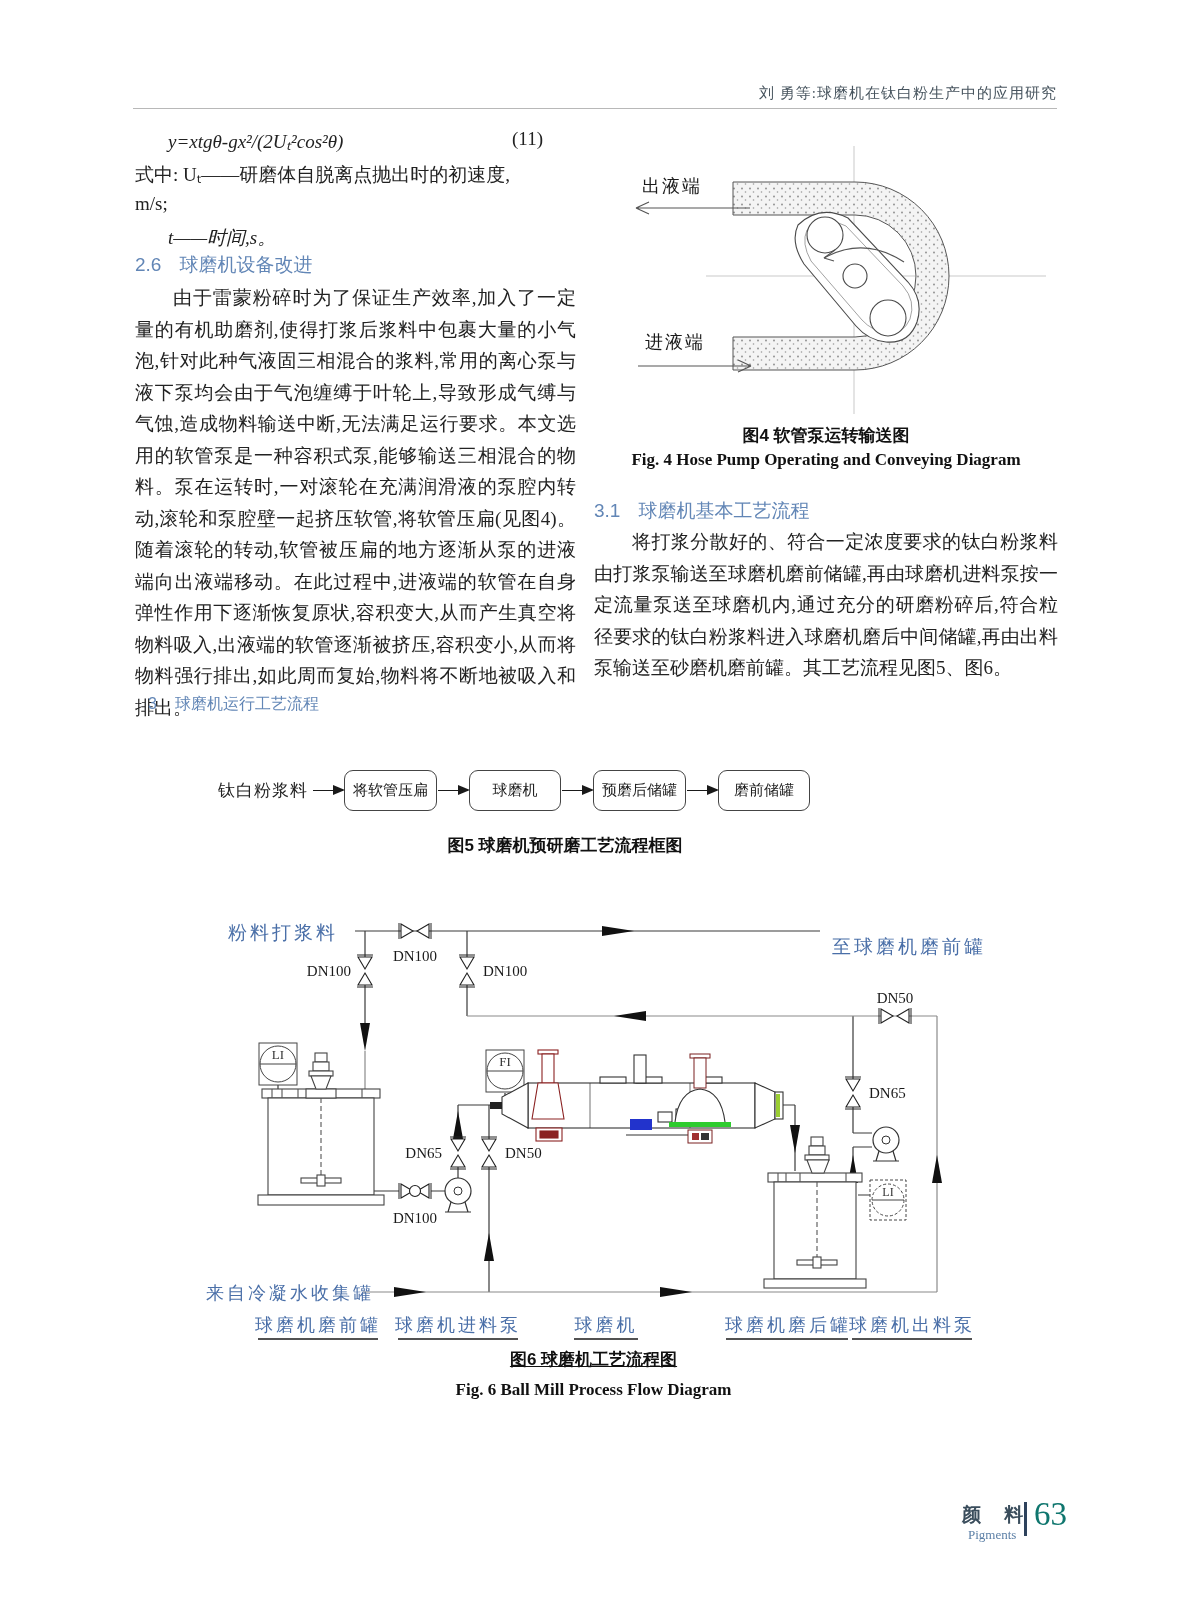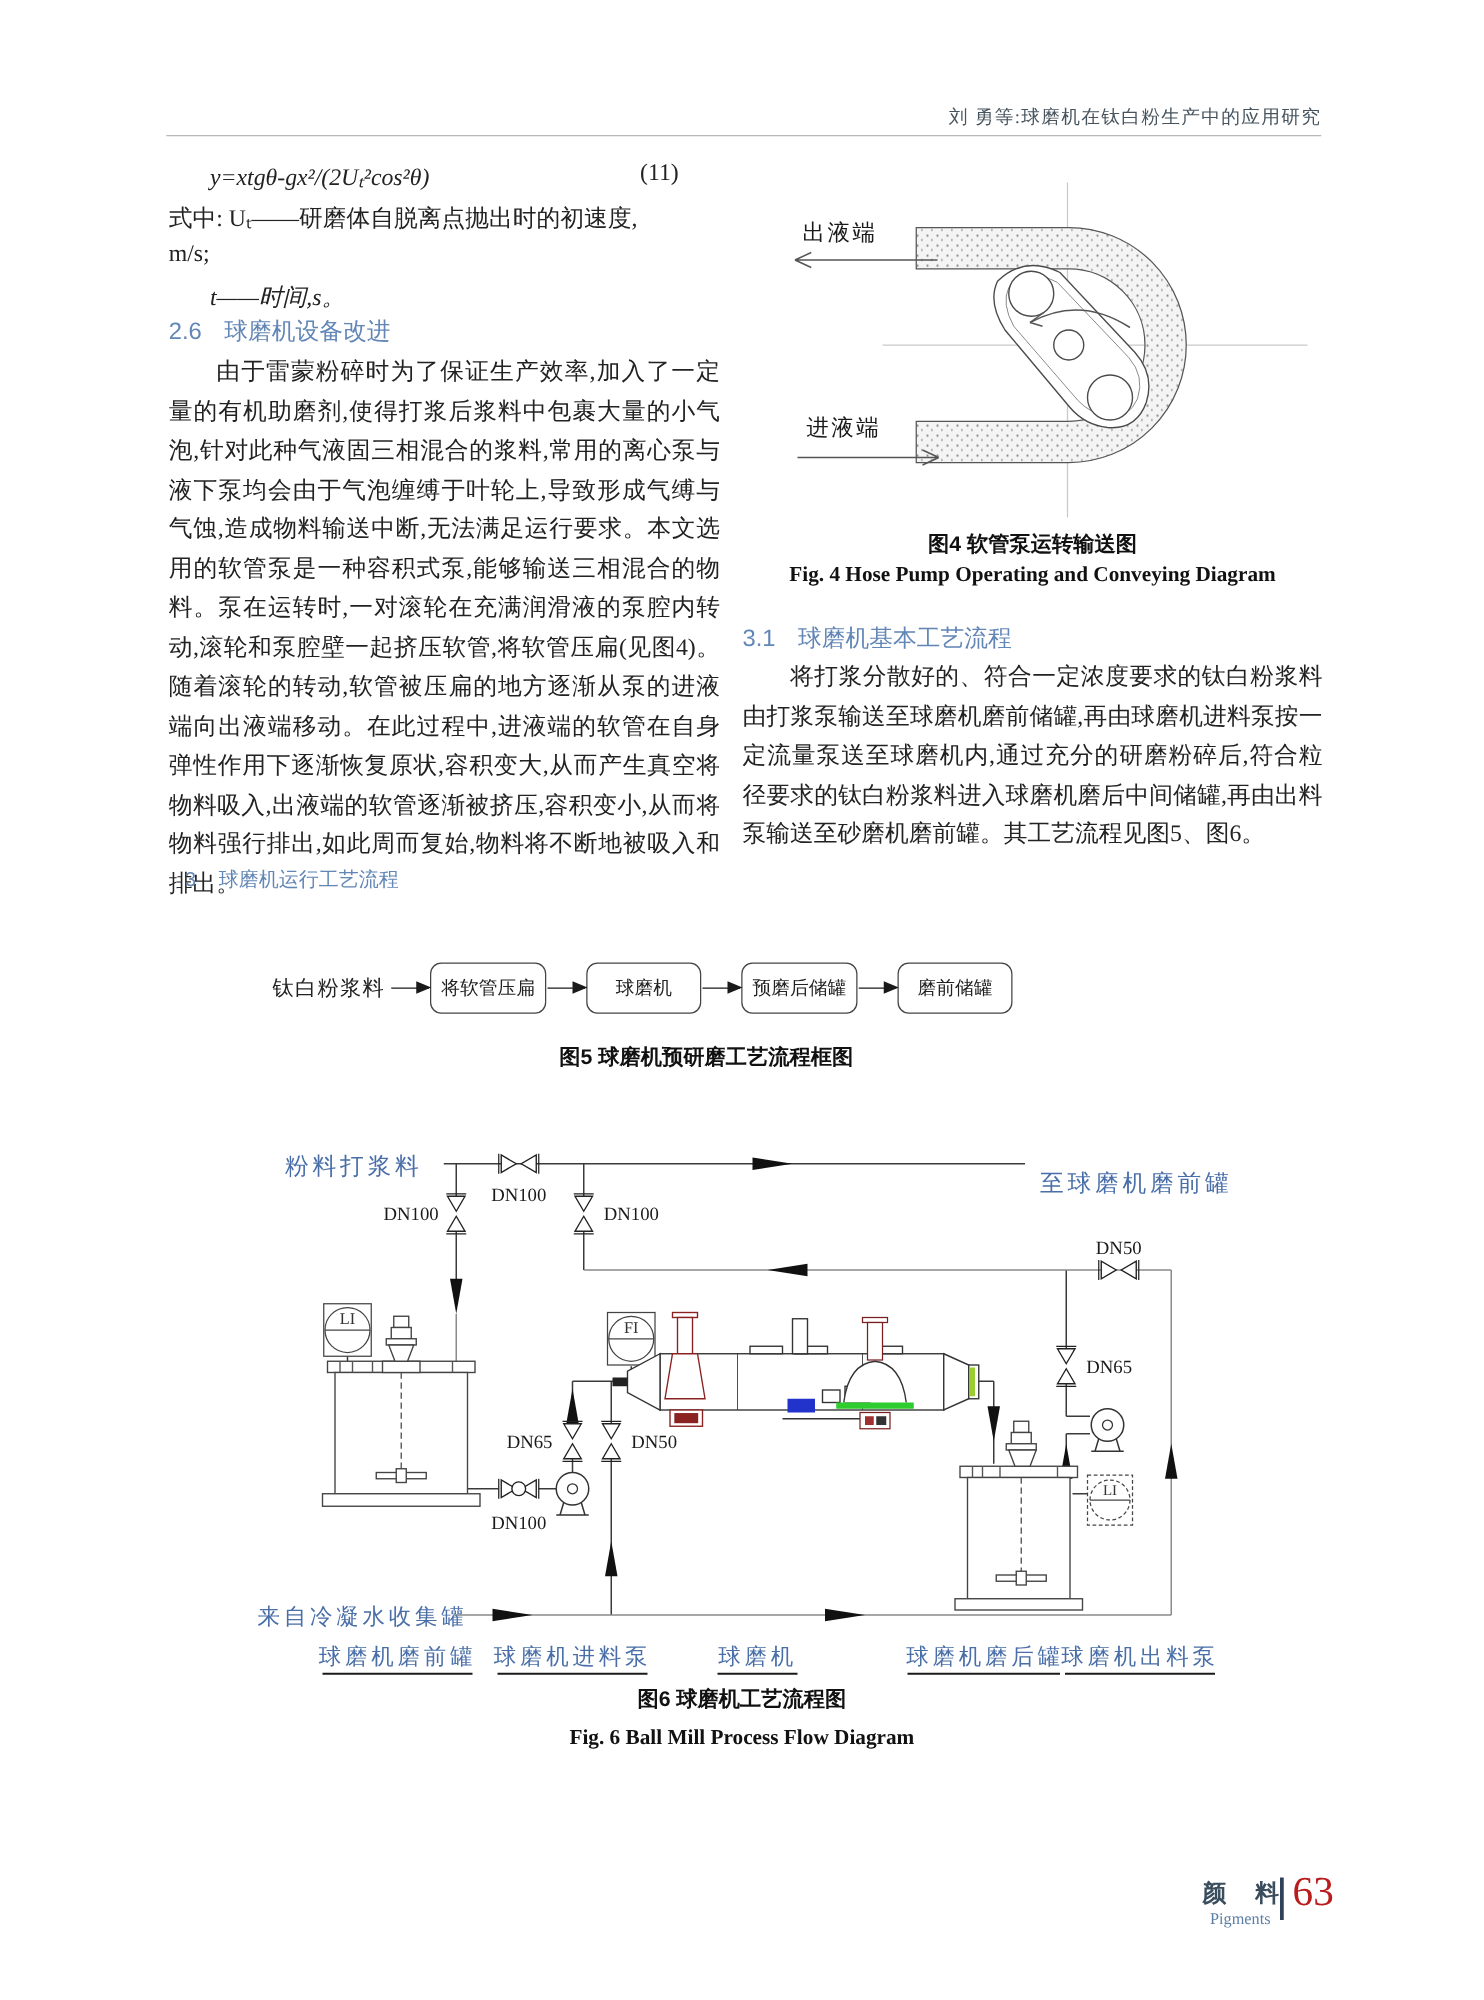--- a/index.html
+++ b/index.html
@@ -24,36 +24,36 @@
   .para{font-size:19px;line-height:31.5px;text-align:justify;text-indent:2em;}
   .p26{left:135px;top:282px;width:441px;}
   .p31{left:594px;top:526px;width:464px;}
   
   .capzh{font-family:"Liberation Sans",sans-serif;font-weight:bold;font-size:17px;color:#111;text-align:center;}
   .capen{font-weight:bold;font-size:17px;color:#111;text-align:center;}
   .cap4zh{left:594px;top:424px;width:464px;}
   .cap4en{left:594px;top:450px;width:464px;}
   .cap5zh{left:0;top:834px;width:1130px;}
   .cap5en{left:0;top:862px;width:1130px;}
-  .cap6zh{left:0;top:1348px;width:1187px;}
+  .cap6zh{left:0;top:1348px;width:1187px;text-decoration:underline;}
   .cap6en{left:0;top:1380px;width:1187px;}
   
   .f5row{left:218px;top:770px;display:flex;align-items:center;gap:0;}
   .f5src{font-size:17px;letter-spacing:1px;margin-right:4px;}
   .f5box{border:1.4px solid #444;border-radius:9px;padding:10px 8px;min-width:74px;text-align:center;
          font-size:15px;background:#fff;white-space:nowrap;}
   .f5arrow{width:30px;height:0;border-top:1.6px solid #1a1a1a;position:relative;margin:0 1px;}
   .f5arrow::after{content:"";position:absolute;right:-2px;top:-6px;width:0;height:0;
                   border-left:12px solid #1a1a1a;border-top:5px solid transparent;border-bottom:5px solid transparent;}
   
   .jzh{left:962px;top:1502px;width:60px;font-family:"Liberation Sans",sans-serif;font-weight:bold;
        font-size:19px;letter-spacing:9px;color:#3a4d5c;white-space:nowrap;}
   .jen{left:968px;top:1527px;font-size:13px;color:#5b7fa6;}
   .jbar{left:1024px;top:1502px;width:3px;height:34px;background:#2e425c;}
-  .jpg{left:1034px;top:1496px;font-size:33px;color:#b91c1c;}
+  .jpg{left:1034px;top:1496px;font-size:33px;color:#0f766e;}
   svg text{font-family:"Liberation Serif",serif;}
   .bluelabel{fill:#4a6fa8;letter-spacing:3px;}
   .dnlabel{fill:#1a1a1a;}
 </style>
 </head>
 <body>
 
 <div id="page">
 
   <div class="abs running">刘  勇等:球磨机在钛白粉生产中的应用研究</div>

